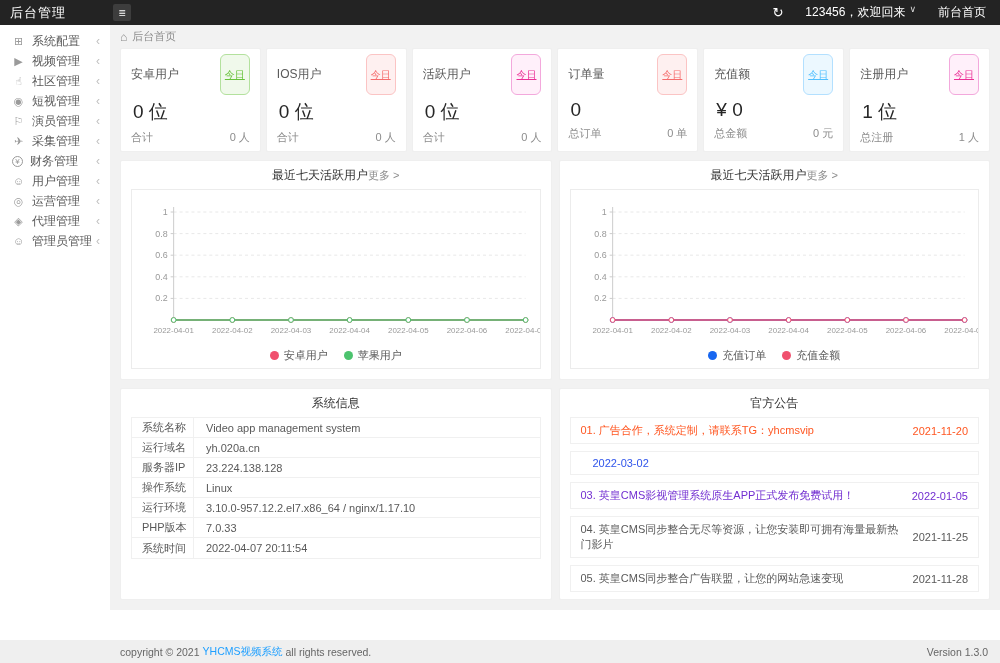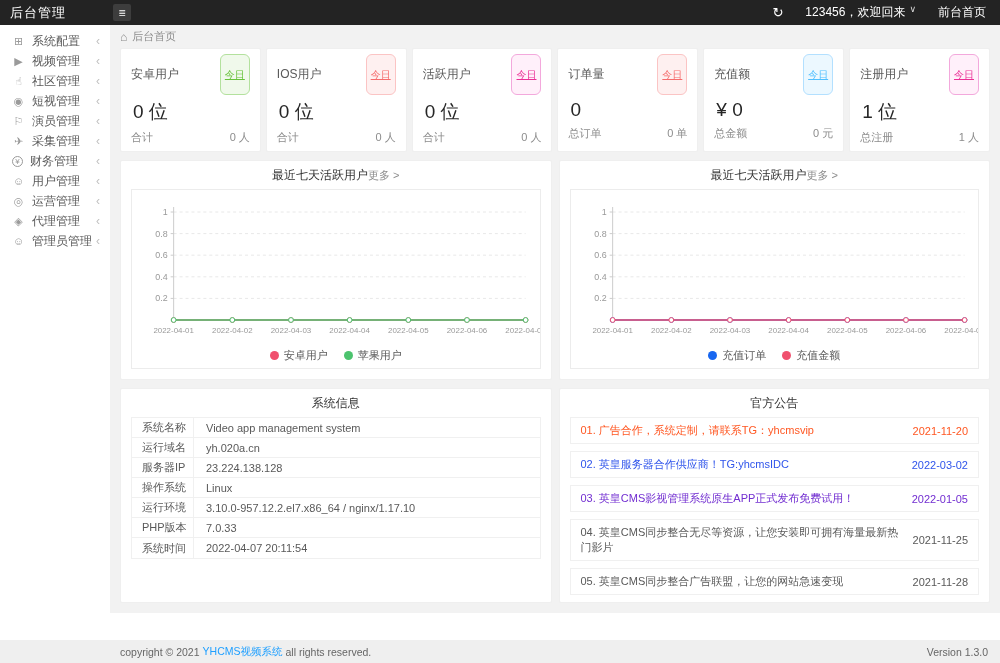--- a/index.html
+++ b/index.html
@@ -372,21 +372,20 @@
 
         <div class="panel">
           <div class="panel-head">
             <span>官方公告</span>
           </div>
           <div class="ann-item" style="color: rgb(255, 87, 34); gap: 7px;">
             <span class="ann-text">01. 广告合作，系统定制，请联系TG：yhcmsvip</span>
             <span class="ann-date">2021-11-20</span>
           </div>
           <div class="ann-item" style="color: rgb(47, 84, 235);">
-            <span class="ann-text">02. 英皇服务器合作供应商！TG:yhcmsIDC</span>
             <span class="ann-date">2022-03-02</span>
           </div>
           <div class="ann-item" style="color: rgb(114, 46, 209);">
             <span class="ann-text">03. 英皇CMS影视管理系统原生APP正式发布免费试用！</span>
             <span class="ann-date">2022-01-05</span>
           </div>
           <div class="ann-item" style="color: rgb(89, 89, 89);">
             <span class="ann-text">04. 英皇CMS同步整合无尽等资源，让您安装即可拥有海量最新热门影片</span>
             <span class="ann-date">2021-11-25</span>
           </div>

